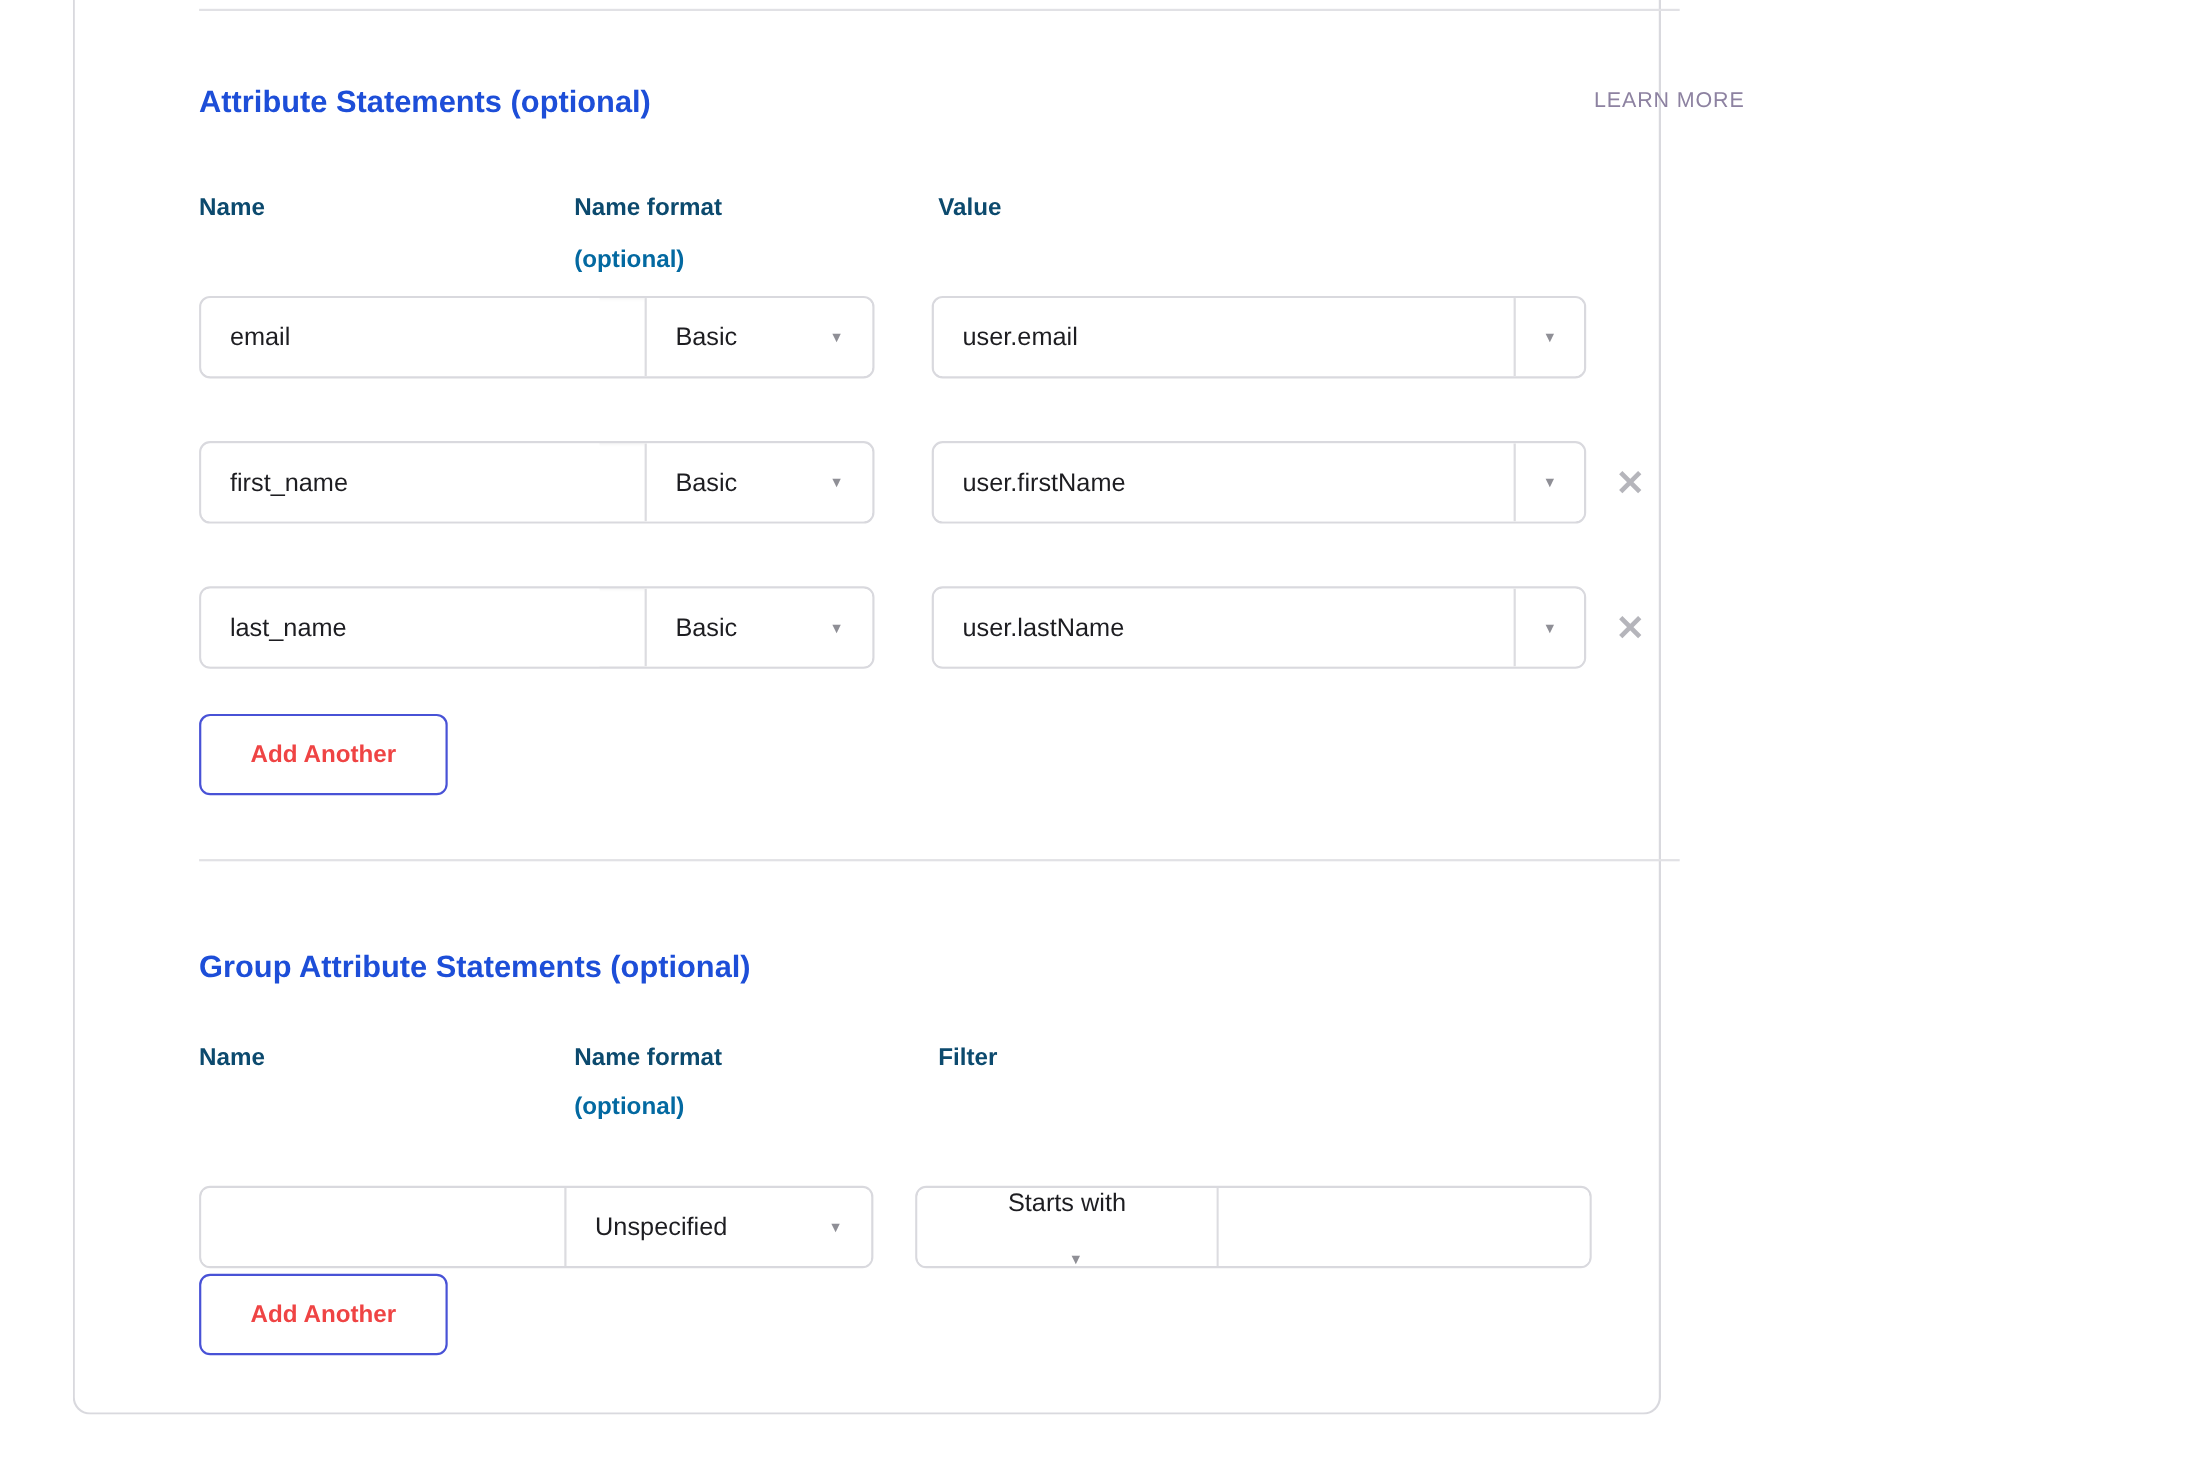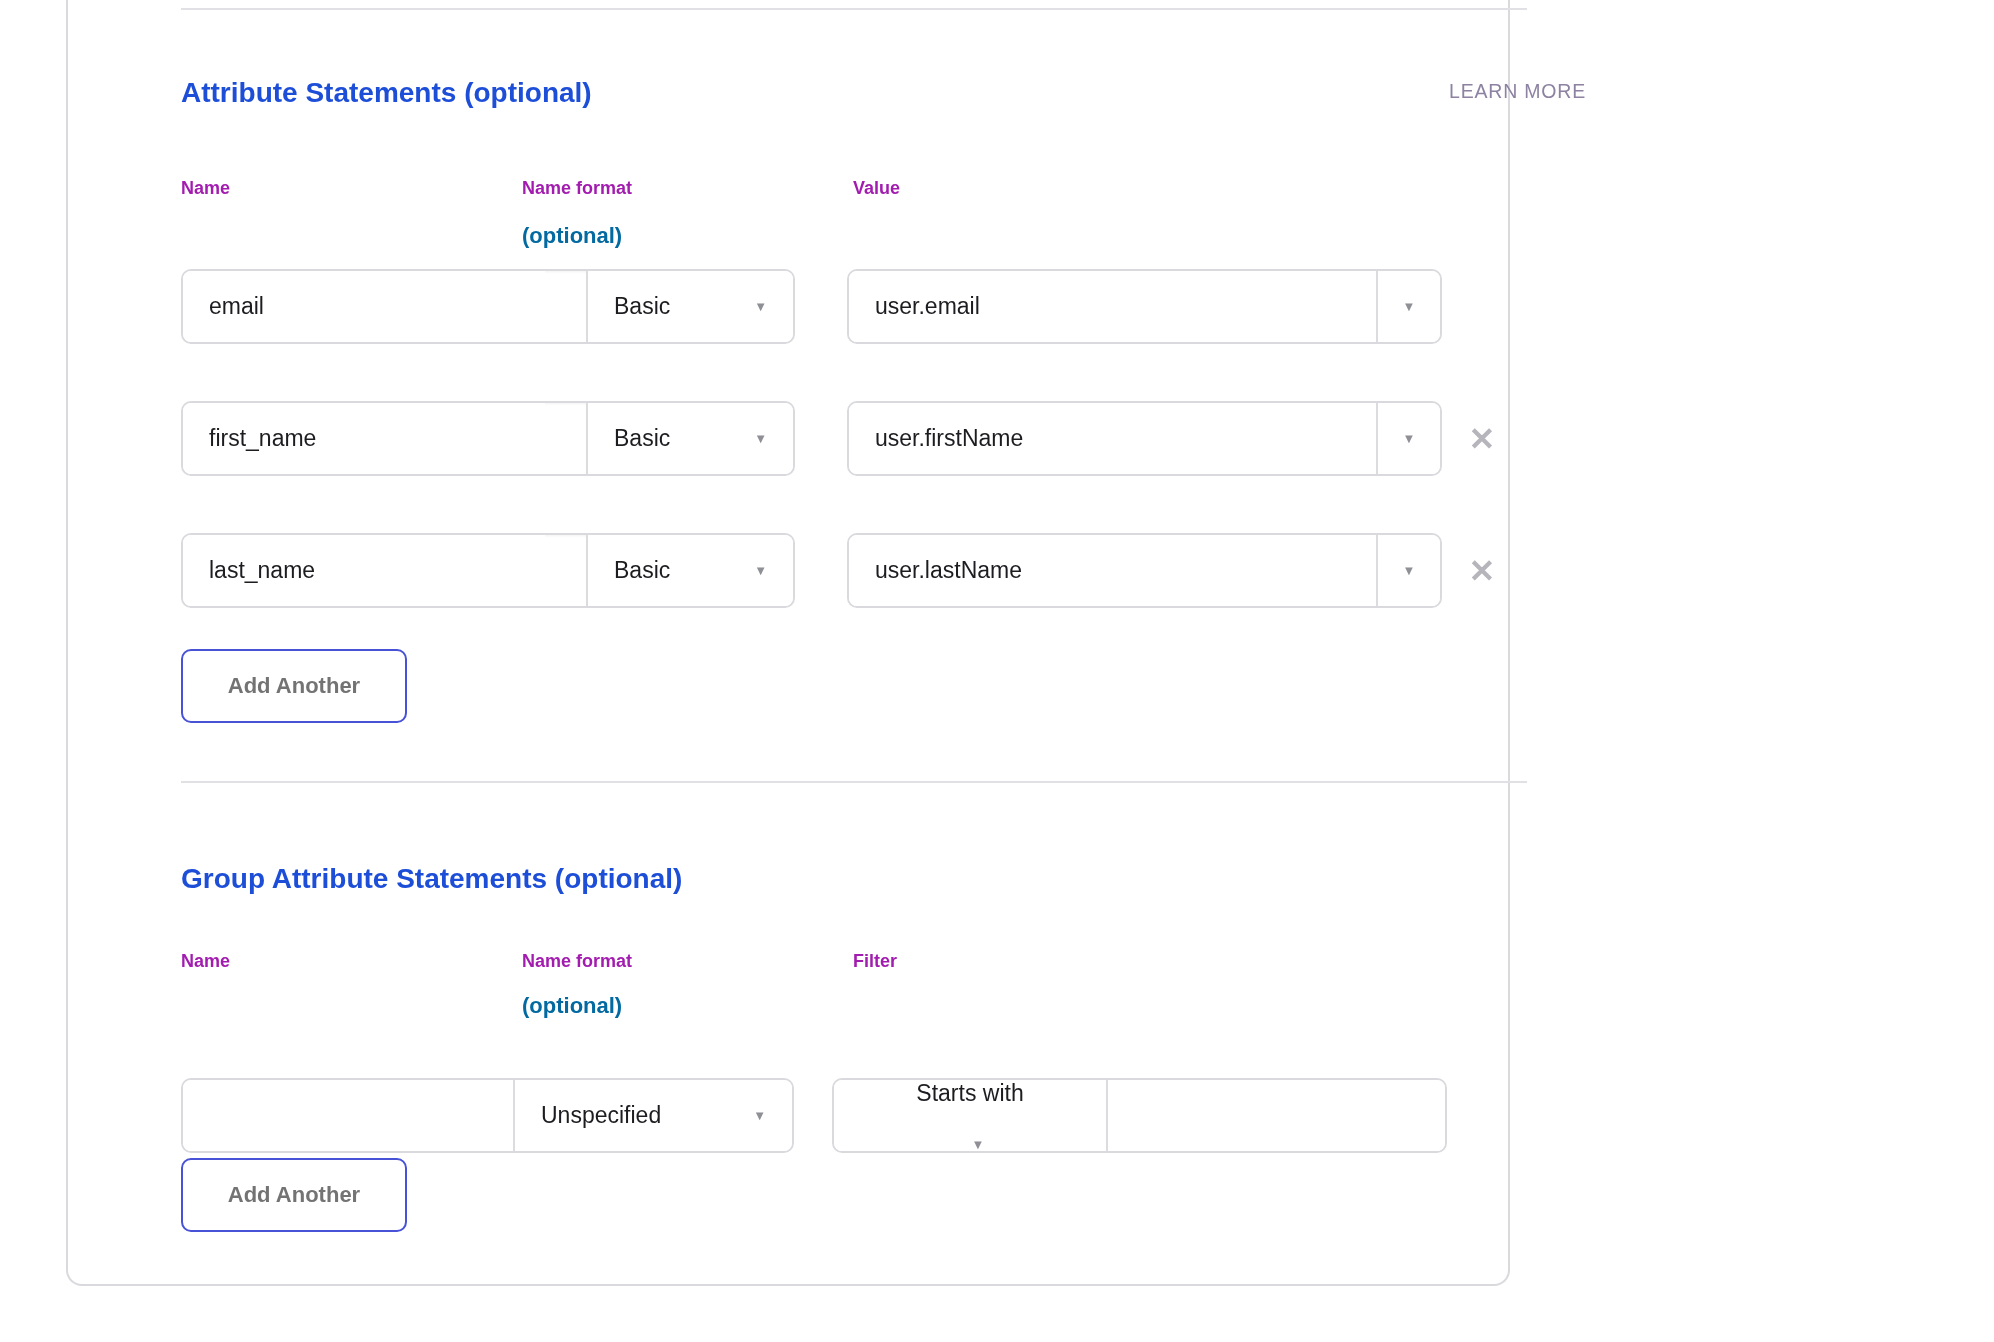--- a/index.html
+++ b/index.html
@@ -18,21 +18,21 @@
 
   
   .section-title { position:absolute; left:113px; font-size:28px; font-weight:700; color:#1d4ed8; line-height:34px; }
   .title-1 { top:82px; }
   .title-2 { top:868px; }
 
   .learn-more { position:absolute; top:86px; left:1352px; width:166px; text-align:right;
                 font-size:19.5px; letter-spacing:0.8px; color:#8d82a1; font-weight:400;
                 cursor:pointer; }
 
-  .col-header { position:absolute; font-size:18px; font-weight:700; color:#a21caf; line-height:28px; }
+  .col-header { position:absolute; font-size:22px; font-weight:700; color:#0c4a6e; line-height:28px; }
   .col-note   { position:absolute; font-size:22px; font-weight:700; color:#0369a1; line-height:28px; }
   .hdr-row1 { top:180px; }  .note-row1 { top:228px; }
   .hdr-row2 { top:953px; }  .note-row2 { top:998px; }
   .col-x1 { left:113px; } .col-x2 { left:454px; } .col-x3 { left:785px; }
 
   
   .form-row { position:absolute; left:0; width:100%; height:75px; }
   .r1 { top:275px; } .r2 { top:407px; } .r3 { top:539px; } .gr1 { top:1084px; }
 
   .field-group { position:absolute; top:0; height:75px; display:flex; background:#fff;
@@ -58,21 +58,21 @@
   .g-groupname .seg.name { width:330px; }
   .g-filter { left:764px; width:615px; }
   .g-filter .seg.select { width:274px; }
 
   .remove-btn { position:absolute; left:1392px; top:50%; transform:translateY(-50%);
                 width:44px; height:44px; display:flex; align-items:center; justify-content:center;
                 cursor:pointer; background:transparent; border:none; }
   .remove-btn .x { font-size:32px; font-weight:700; color:#b5b5bb; line-height:1; }
 
   .add-btn { position:absolute; left:113px; width:226px; height:74px; background:#ffffff;
-             border:2.5px solid #4852d6; border-radius:10px; color:#737373;
+             border:2.5px solid #4852d6; border-radius:10px; color:#ef4444;
              font-size:22px; font-weight:700; font-family:"Liberation Sans", sans-serif;
              display:flex; align-items:center; justify-content:center; cursor:pointer; }
   .add-1 { top:655px; }
   .add-2 { top:1164px; }
 </style>
 </head>
 <body>
 
 <div class="page">
   <div class="card">

